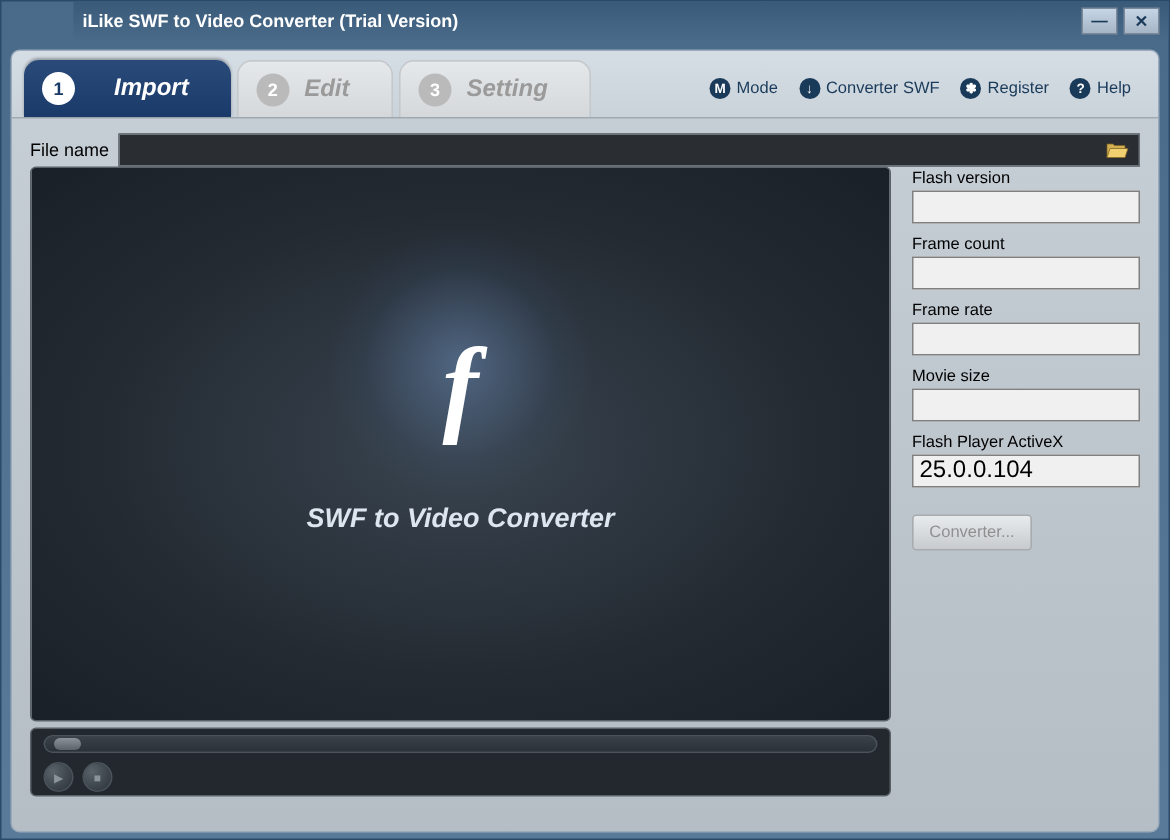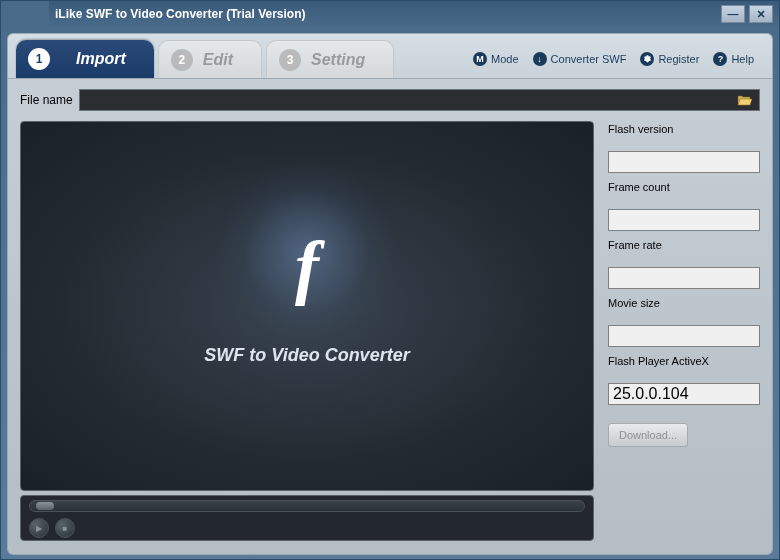--- a/index.html
+++ b/index.html
@@ -22,41 +22,41 @@
 .tab-label { font-size: 16px; font-weight: bold; font-style: italic; }
 .tab.active .tab-label { color: #fff; margin-left: 16px; }
 .tab.inactive .tab-label { color: #9a9a9a; }
 
 .toolbar-links { margin-left: auto; display: flex; gap: 14px; padding-right: 10px; }
 .tool-link { display: flex; align-items: center; gap: 4px; font-size: 11px; color: #1a3a5a; cursor: pointer; }
 .tool-icon { width: 14px; height: 14px; border-radius: 50%; background: #1a3a5a; color: #fff; display: flex; align-items: center; justify-content: center; font-size: 9px; font-weight: bold; }
 
 .main-area { background: linear-gradient(to bottom, #c5cdd5 0%, #b5bdc5 100%); border-top: 1px solid #a0a8b0; padding: 10px 12px; height: 470px; }
 
-.filename-row { display: flex; align-items: center; gap: 6px; margin-bottom: 10px; }
+.filename-row { display: flex; align-items: center; gap: 6px; }
 .filename-label { font-size: 12px; color: #000; }
 .filename-input { flex: 1; height: 22px; background: #2a2e32; border: 1px solid #6a7278; color: #fff; font-size: 11px; padding: 0 4px; }
 .browse-btn { position: absolute; right: 18px; width: 18px; height: 18px; cursor: pointer; display: flex; align-items: center; justify-content: center; }
 
 .workspace { display: flex; gap: 14px; height: 420px; }
 
 .preview-col { flex: 1; display: flex; flex-direction: column; }
 .preview-panel { flex: 1; background: radial-gradient(ellipse at center, #3a4550 0%, #232a32 60%, #1a2028 100%); border: 1px solid #5a6268; border-radius: 4px; display: flex; flex-direction: column; align-items: center; justify-content: center; position: relative; }
 .flash-glow { position: absolute; width: 180px; height: 180px; border-radius: 50%; background: radial-gradient(circle, rgba(100,130,170,0.6) 0%, rgba(60,80,110,0.2) 50%, transparent 70%); top: 40px; }
 .flash-icon { z-index: 1; font-size: 72px; font-style: italic; font-weight: bold; color: #fff; font-family: Georgia, serif; margin-top: -20px; }
 .preview-text { font-size: 18px; font-style: italic; font-weight: bold; color: #dde5ef; z-index: 1; margin-top: 36px; }
 
 .player-bar { height: 46px; background: #22282e; border: 1px solid #5a6268; border-radius: 4px; margin-top: 4px; padding: 4px 8px; }
 .progress-track { height: 12px; background: linear-gradient(to bottom, #3a4248, #2a3238); border-radius: 6px; border: 1px solid #4a525a; margin-bottom: 6px; position: relative; }
 .progress-handle { position: absolute; left: 6px; top: 1px; width: 18px; height: 8px; background: linear-gradient(to bottom, #8a929a, #5a626a); border-radius: 4px; }
 .player-controls { display: flex; gap: 6px; }
 .player-btn { width: 20px; height: 20px; border-radius: 50%; background: radial-gradient(circle at 30% 30%, #5a626a, #2a3238); border: 1px solid #4a525a; display: flex; align-items: center; justify-content: center; color: #8a929a; font-size: 8px; cursor: pointer; }
 
 .info-col { width: 152px; display: flex; flex-direction: column; gap: 8px; padding-top: 2px; }
-.info-field { display: flex; flex-direction: column; gap: 16px; }
+.info-field { display: flex; flex-direction: column; gap: 2px; }
 .info-label { font-size: 11px; color: #000; }
 .info-input { height: 22px; background: #f0f0f0; border: 1px solid #808080; font-size: 16px; padding: 0 4px; color: #000; }
 .adv-btn { margin-top: 10px; width: 80px; height: 24px; background: linear-gradient(to bottom, #e8ebee, #c8cbce); border: 1px solid #a8abae; color: #909090; font-size: 11px; cursor: pointer; border-radius: 3px; }
 </style>
 </head>
 <body>
 
 <div class="titlebar">
   <span class="titlebar-text">iLike SWF to Video Converter (Trial Version)</span>
   <div class="win-controls">
@@ -148,20 +148,20 @@
           <input class="info-input" value="" style="">
         </div>
         <div class="info-field">
           <span class="info-label">Movie size</span>
           <input class="info-input" value="" style="">
         </div>
         <div class="info-field">
           <span class="info-label">Flash Player ActiveX</span>
           <input class="info-input" value="25.0.0.104" style="">
         </div>
-        <button class="adv-btn">Download...</button>
+        <button class="adv-btn">Converter...</button>
       </div>
 
     </div>
 
   </div>
 
 </div>
 
 </body></html>

